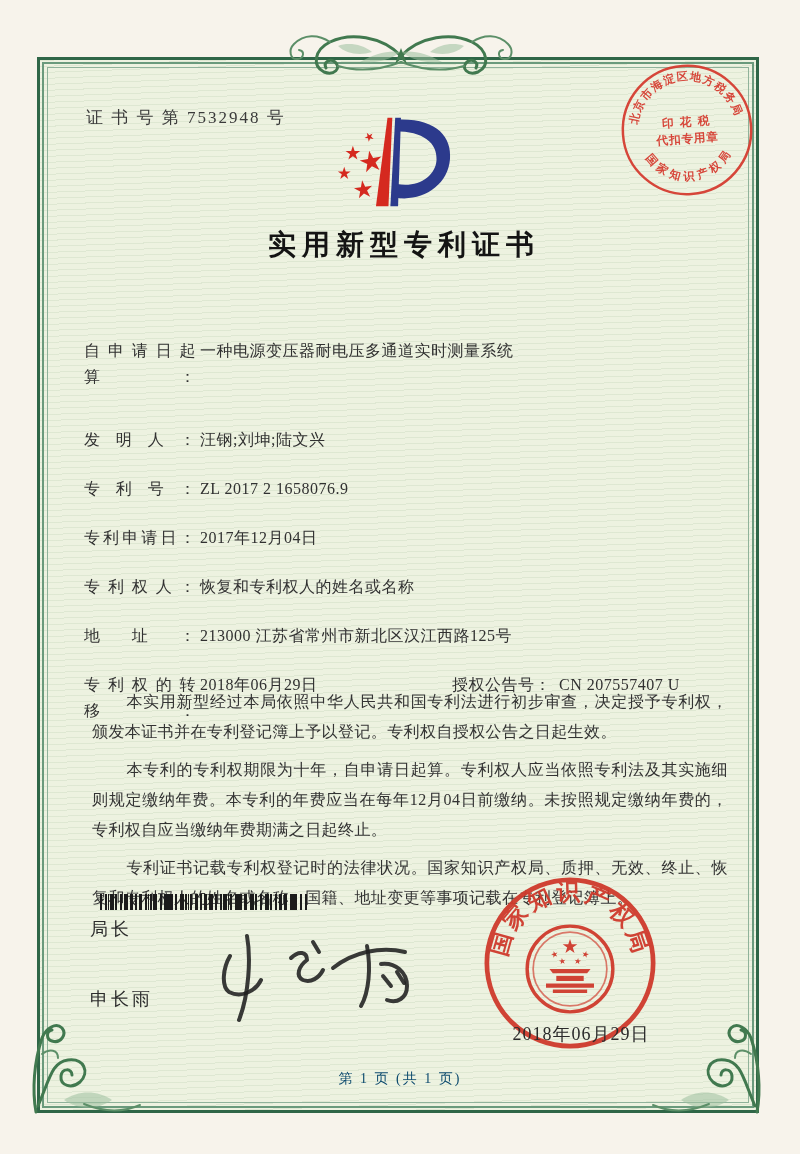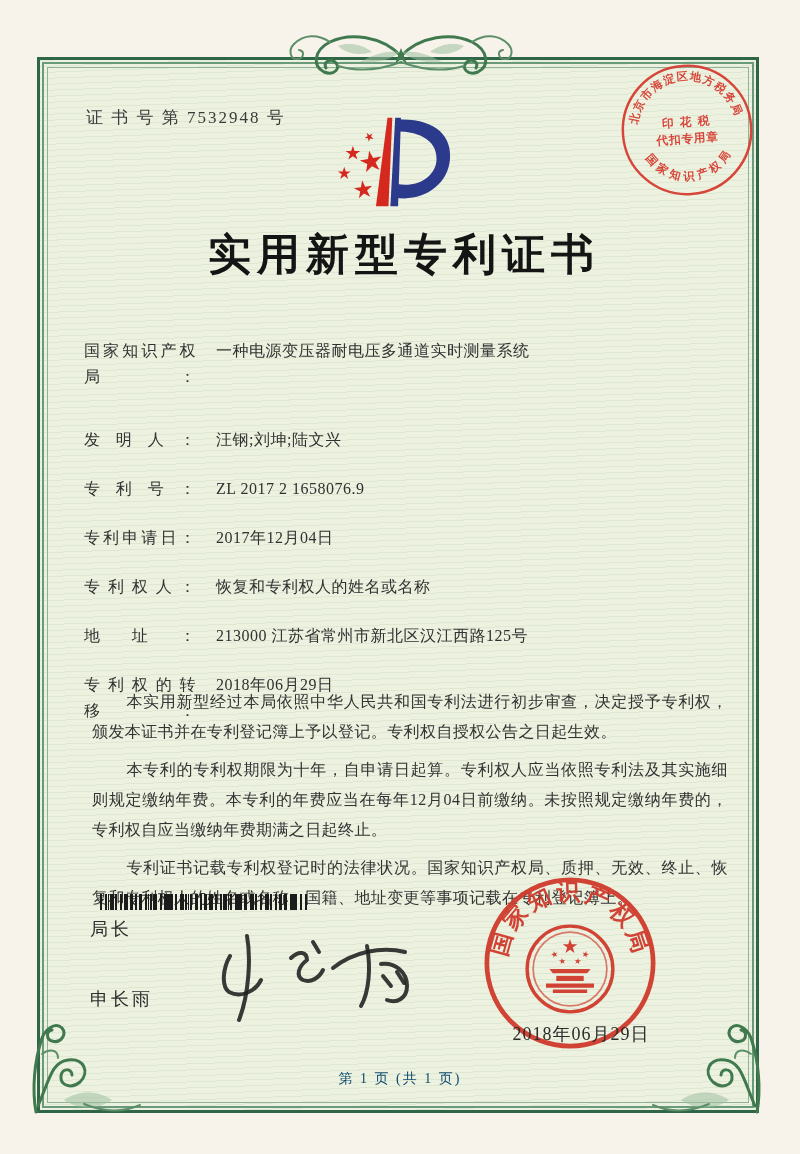--- a/index.html
+++ b/index.html
@@ -13,27 +13,27 @@
   .frame .inner2{position:absolute;inset:7px;border:1px solid #8fb29a;}
   
   .orn-s{fill:none;stroke:#41794f;stroke-width:3;stroke-linecap:round;}
   .orn-s2{fill:none;stroke:#5c8f68;stroke-width:2;stroke-linecap:round;}
   .orn-f{fill:#9cbf9e;opacity:.55;}
   .orn-top{position:absolute;left:278px;top:22px;z-index:2;}
   .orn-bl{position:absolute;left:28px;top:1018px;z-index:2;}
   .orn-br{position:absolute;left:650px;top:1018px;z-index:2;transform:scaleX(-1);}
   
   .cert-no{position:absolute;left:86px;top:106px;font-size:17px;letter-spacing:2px;color:#3a3a3a;z-index:3;}
-  .title{position:absolute;left:0;right:0;top:226px;text-align:center;font-size:43px;font-weight:700;
+  .title{position:absolute;left:0;right:0;top:226px;text-align:center;font-size:28px;font-weight:700;
     letter-spacing:6px;color:#141414;z-index:3;padding-left:8px;}
   .fields{position:absolute;left:84px;top:338px;width:655px;z-index:3;color:#313131;font-size:16px;}
   .fields .row{line-height:26px;margin-bottom:23px;position:relative;letter-spacing:.5px;}
   .fields .row.first{margin-bottom:37px;}
   .fields .lbl{display:inline-block;width:112px;text-align:justify;text-align-last:justify;vertical-align:top;}
-  .fields .val{margin-left:20px;}
+  .fields .val{margin-left:4px;}
   .fields .grant{position:absolute;left:368px;top:0;}
   .fields .grant .val{margin-left:8px;}
   .paras{position:absolute;left:84px;top:679px;width:652px;z-index:3;color:#333;
     font-size:16px;line-height:30px;text-align:justify;letter-spacing:.4px;}
   .paras p{margin:8px;text-indent:2.15em;}
   .barcode{position:absolute;left:100px;top:894px;width:207px;height:16px;z-index:3;
     background-image:
       repeating-linear-gradient(90deg,#1b1b1b 0 2px,transparent 2px 5px),
       repeating-linear-gradient(90deg,#1b1b1b 0 1px,transparent 1px 8px),
       repeating-linear-gradient(90deg,transparent 0 11px,#1b1b1b 11px 14px);}
@@ -118,39 +118,42 @@
       <use href="#star" transform="translate(70,52) scale(12) rotate(-10)" fill="#d5291f"></use>
       <use href="#star" transform="translate(42,64) scale(7)" fill="#d5291f"></use>
       <use href="#star" transform="translate(62,81) scale(10) rotate(-8)" fill="#d5291f"></use>
     </g>
   </svg>
 
   <div class="title">实用新型专利证书</div>
 
   <div class="fields">
     <div class="row first">
-      <span class="lbl">国家知识产权局：</span><span class="val">一种电源变压器耐电压多通道实时测量系统</span>
+      <span class="lbl">自申请日起算：</span><span class="val">一种电源变压器耐电压多通道实时测量系统</span>
     </div>
     <div class="row">
       <span class="lbl">发明人：</span><span class="val">汪钢;刘坤;陆文兴</span>
     </div>
     <div class="row">
       <span class="lbl">专利号：</span><span class="val">ZL 2017 2 1658076.9</span>
     </div>
     <div class="row">
       <span class="lbl">专利申请日：</span><span class="val">2017年12月04日</span>
     </div>
     <div class="row">
       <span class="lbl">专利权人：</span><span class="val">恢复和专利权人的姓名或名称</span>
     </div>
     <div class="row">
       <span class="lbl">地址：</span><span class="val">213000 江苏省常州市新北区汉江西路125号</span>
     </div>
     <div class="row">
       <span class="lbl">专利权的转移：</span><span class="val">2018年06月29日</span>
+      <span class="grant">
+        <span>授权公告号：</span><span class="val">CN 207557407 U</span>
+      </span>
     </div>
   </div>
 
   <div class="paras">
     <p>本实用新型经过本局依照中华人民共和国专利法进行初步审查，决定授予专利权，颁发本证书并在专利登记簿上予以登记。专利权自授权公告之日起生效。</p>
     <p>本专利的专利权期限为十年，自申请日起算。专利权人应当依照专利法及其实施细则规定缴纳年费。本专利的年费应当在每年12月04日前缴纳。未按照规定缴纳年费的，专利权自应当缴纳年费期满之日起终止。</p>
     <p>专利证书记载专利权登记时的法律状况。国家知识产权局、质押、无效、终止、恢复和专利权人的姓名或名称、国籍、地址变更等事项记载在专利登记簿上。</p>
   </div>
 
   <div class="barcode"></div>

